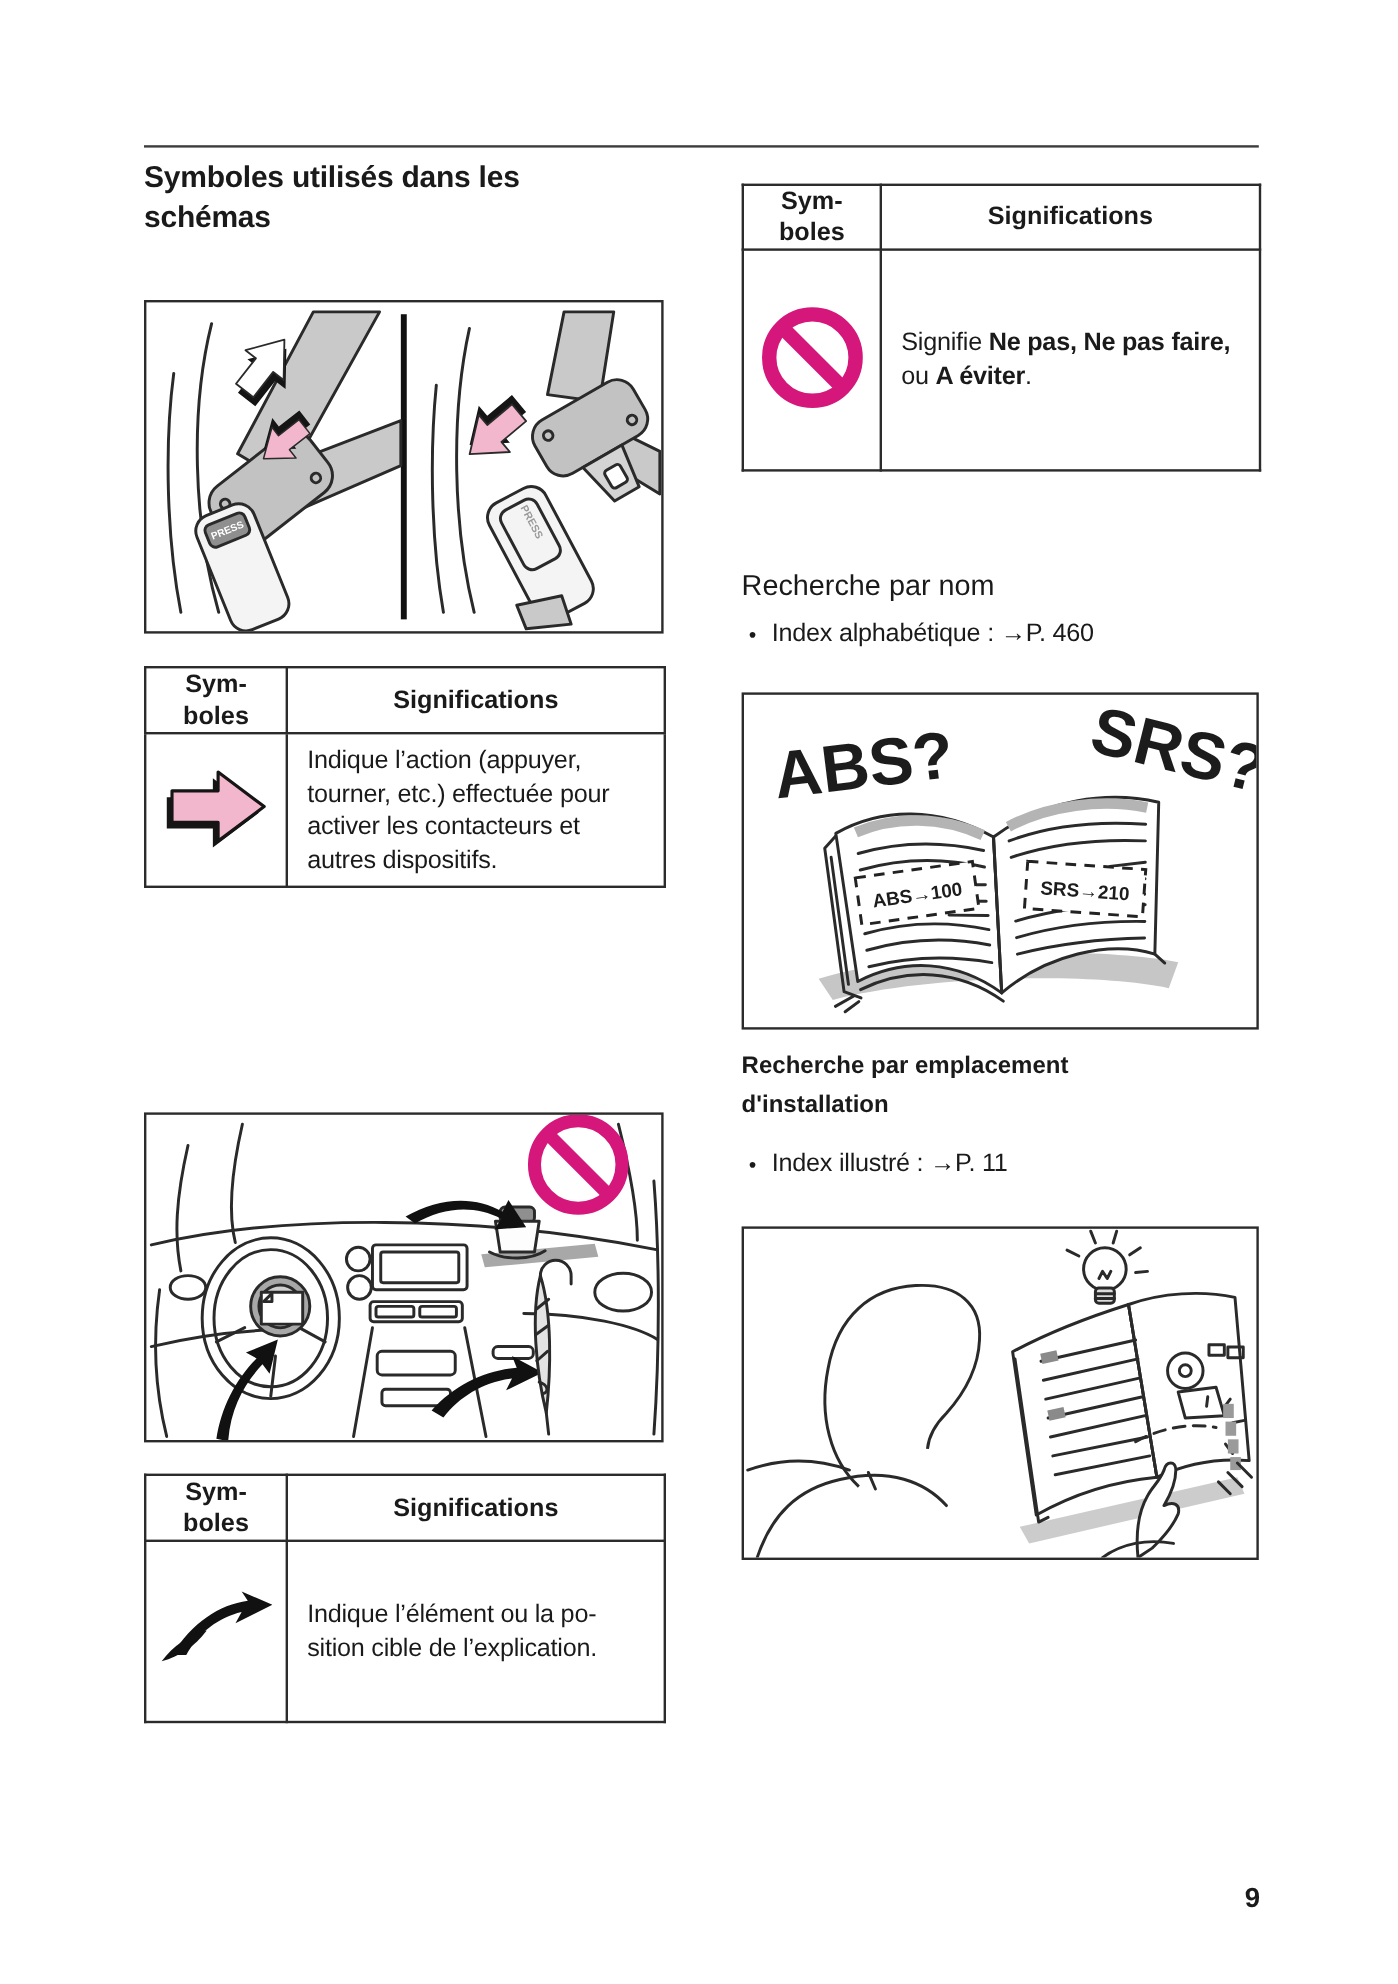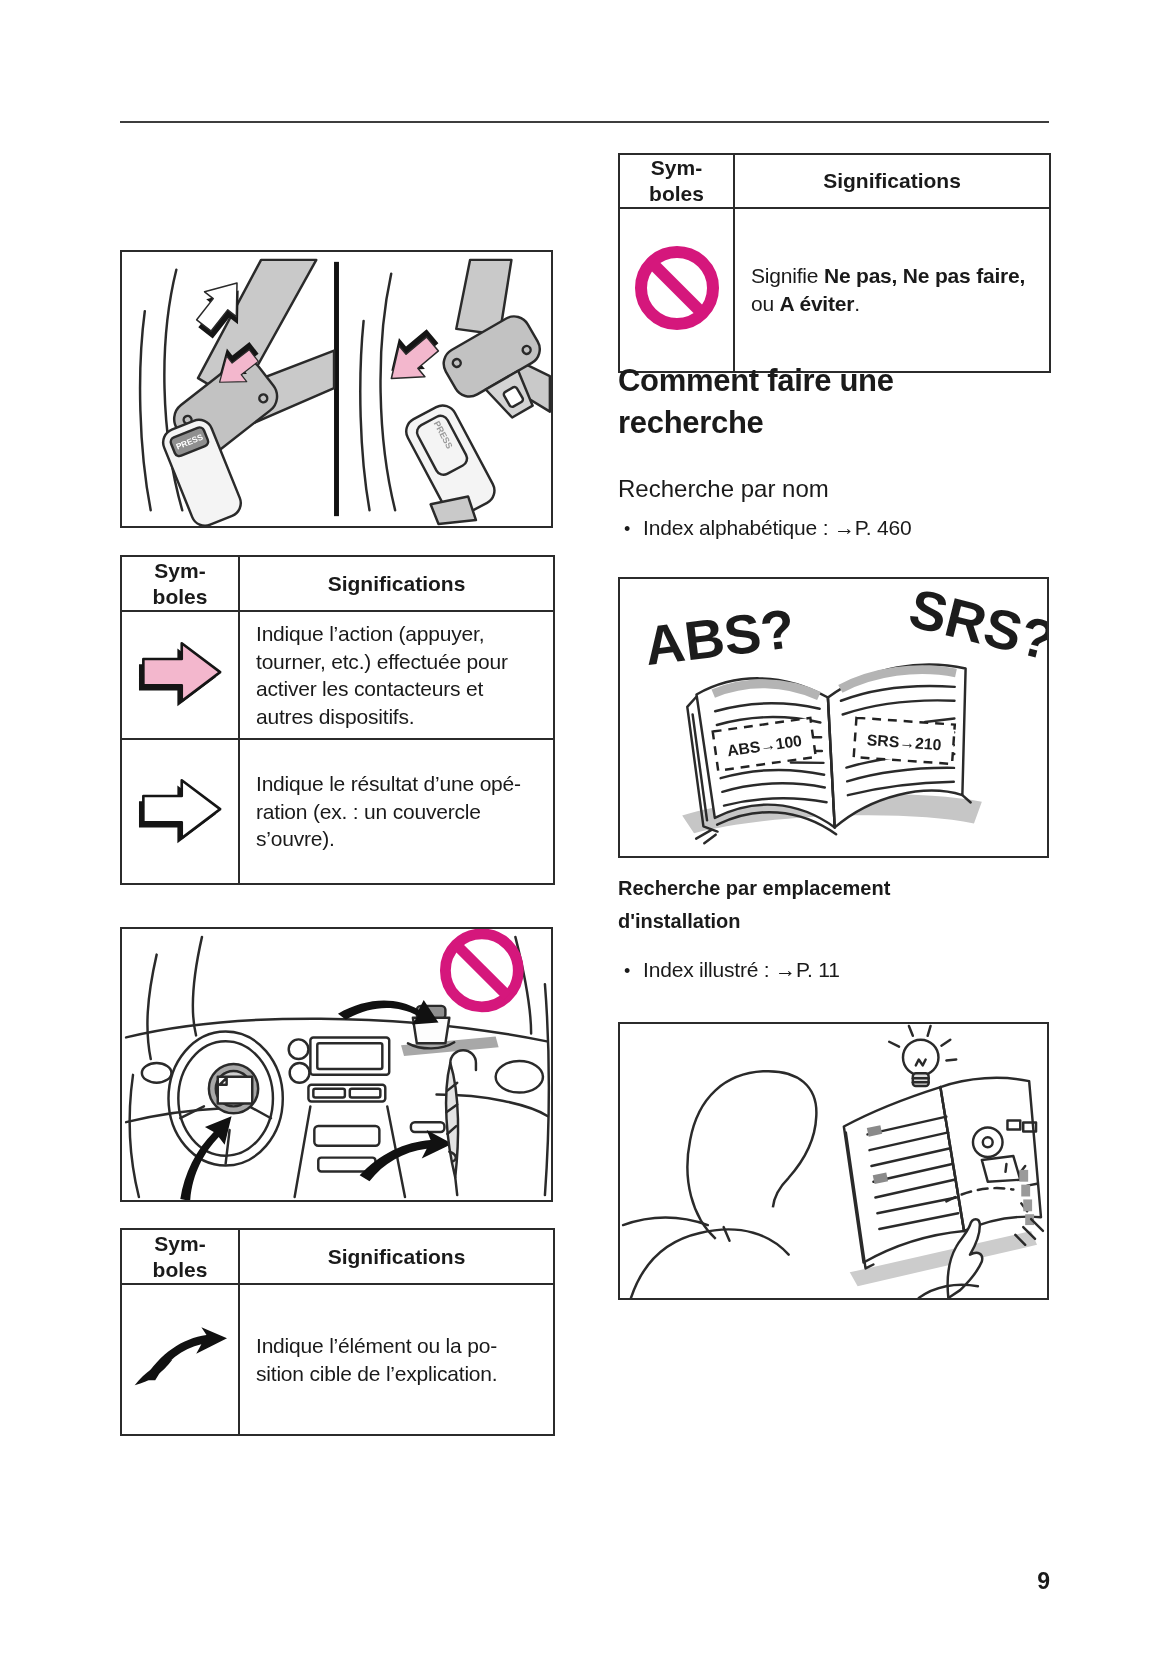--- a/index.html
+++ b/index.html
@@ -33,20 +33,22 @@
   svg .s{stroke:#2a2a2a;stroke-width:2.5;fill:none;stroke-linecap:round;stroke-linejoin:round;}
   svg .sf{stroke:#2a2a2a;stroke-width:2.5;stroke-linejoin:round;}
   svg text{font-family:"Liberation Sans",sans-serif;}
 </style>
 </head>
 <body>
 
 <div class="page">
   <div class="rule"></div>
 
+  <div class="h-left pre">Symboles utilisés dans les
+schémas</div>
 
   <div class="fig fig1">
     <svg viewBox="0 0 433 278">
       <rect x="214" y="10" width="5" height="258" fill="#111"></rect>
 
       <path class="s" d="M54,18 C36,90 38,185 60,262"></path>
       <path class="s" d="M22,60 C14,120 16,200 28,262"></path>
       <polygon class="sf" points="140,8 196,8 116,152 76,128" fill="#c9c9c9"></polygon>
       <polygon class="sf" points="110,140 214,100 214,138 122,178" fill="#c9c9c9"></polygon>
       <g transform="translate(104,158) rotate(-38)">
@@ -108,31 +110,20 @@
         <td class="symc">
           <svg width="96" height="80" viewBox="-55 -42 110 86">
             <polygon points="-42,-15 2,-15 2,-33 46,0 2,33 2,15 -42,15" fill="#151515" transform="translate(-5,6)"></polygon>
             <polygon points="-42,-15 2,-15 2,-33 46,0 2,33 2,15 -42,15" fill="#f3b7cd" stroke="#151515" stroke-width="3" stroke-linejoin="round"></polygon>
           </svg>
         </td>
         <td class="sig pre">Indique l’action (appuyer,
 tourner, etc.) effectuée pour
 activer les contacteurs et
 autres dispositifs.</td>
-      </tr>
-      <tr style="height:145px">
-        <td class="symc">
-          <svg width="96" height="80" viewBox="-55 -42 110 86">
-            <polygon points="-42,-15 2,-15 2,-33 46,0 2,33 2,15 -42,15" fill="#151515" transform="translate(-5,6)"></polygon>
-            <polygon points="-42,-15 2,-15 2,-33 46,0 2,33 2,15 -42,15" fill="#ffffff" stroke="#151515" stroke-width="3" stroke-linejoin="round"></polygon>
-          </svg>
-        </td>
-        <td class="sig pre">Indique le résultat d’une opé-
-ration (ex. : un couvercle
-s’ouvre).</td>
       </tr>
     </tbody>
       </table>
   </div>
 
   <div class="fig fig2">
     <svg viewBox="0 0 433 275">
       <path class="s" d="M3,110 C110,84 280,84 430,114"></path>
       <path class="s" d="M3,196 C45,186 80,183 102,182"></path>
       <path class="s" d="M318,168 C368,168 412,178 431,190"></path>
@@ -233,42 +224,40 @@
       <colgroup>
           <col style="width:115px">
           <col style="width:316px">
         </colgroup>
       <tbody>
           <tr style="height:52px">
         <th class="pre">Sym-
 boles</th>
         <th>Significations</th>
       </tr>
-      <tr style="height:164px">
+      <tr style="height:184px">
         <td class="symc">
           <svg width="88" height="88" viewBox="0 0 88 88">
             <circle cx="44" cy="44" r="36" fill="none" stroke="#d5177c" stroke-width="12"></circle>
             <line x1="19" y1="19" x2="69" y2="69" stroke="#d5177c" stroke-width="12"></line>
           </svg>
         </td>
         <td class="sig" style="line-height:28px;">
           <div>
             <span>Signifie </span><span class="b">Ne pas, Ne pas faire</span><span class="b">,</span>
           </div>
           <div>
             <span>ou </span><span class="b">A éviter</span><span>.</span>
           </div>
         </td>
       </tr>
     </tbody>
       </table>
   </div>
 
-  <div class="h-section pre">Comment faire une
-recherche</div>
   <div class="h-sub1">Recherche par nom</div>
   <div class="bullet-row b1">
     <span class="dot">•</span>
     <span>Index alphabétique : →P. 460</span>
   </div>
 
   <div class="fig fig3">
     <svg viewBox="0 0 431 281">
       <path d="M62,240 C140,216 290,212 366,226 L358,248 C290,234 150,238 74,258 Z" fill="#c6c6c6"></path>
       <g transform="rotate(-3 215 180)">

